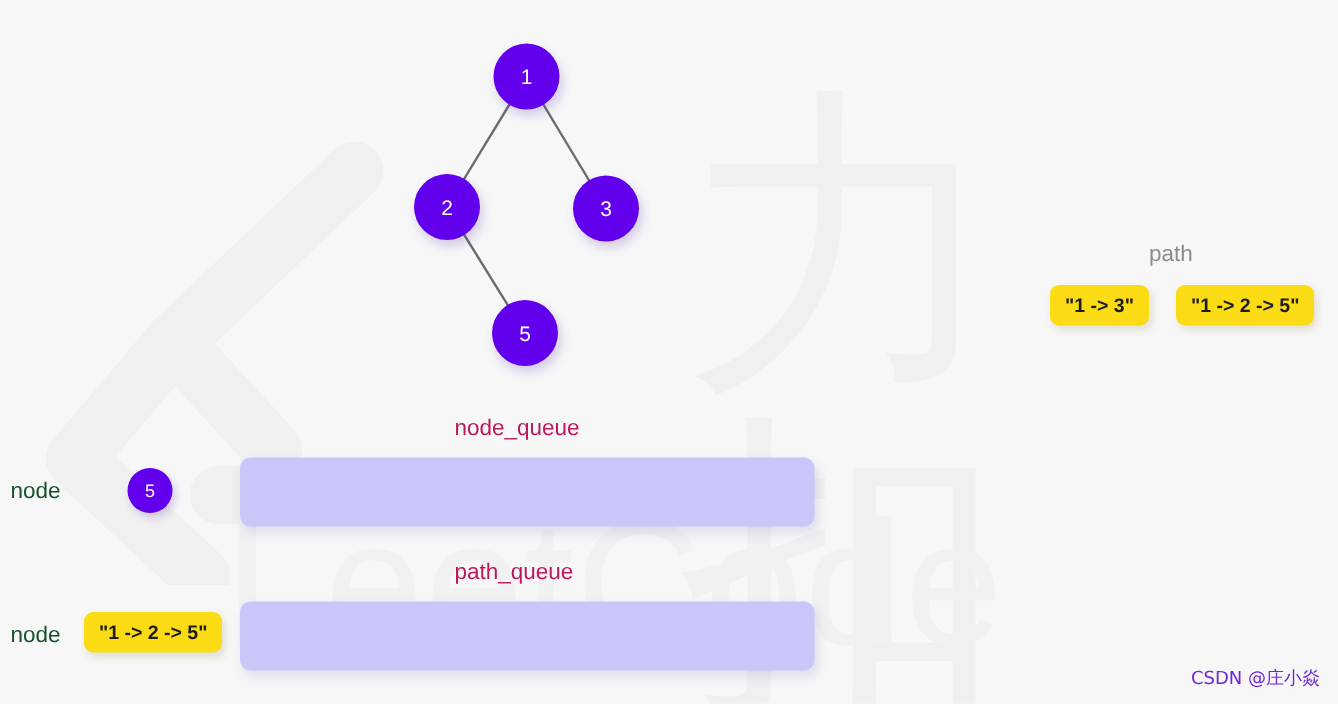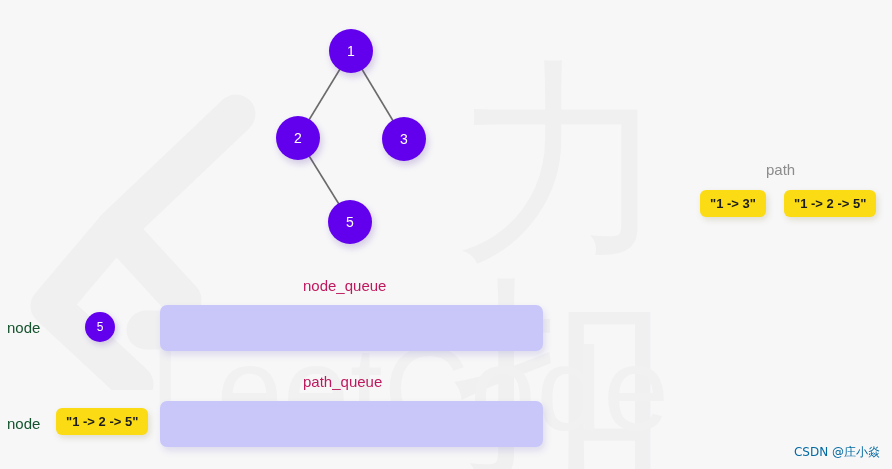--- a/index.html
+++ b/index.html
@@ -157,21 +157,21 @@
   }
   #node-current { left: 85px; top: 312px; }
   #path-current { left: 56px; top: 408px; }
 
   
   .csdn-mark {
     position: absolute;
     right: 12px;
     bottom: 8px;
     font-size: 12px;
-    color: #0369a1;
+    color: #6d28d9;
     font-family: "DejaVu Sans", sans-serif;
   }
 </style>
 </head>
 <body>
 
 <div id="stage">
 
   <div class="wm-layer">
     <svg class="wm-logo" viewBox="0 0 120 120">

